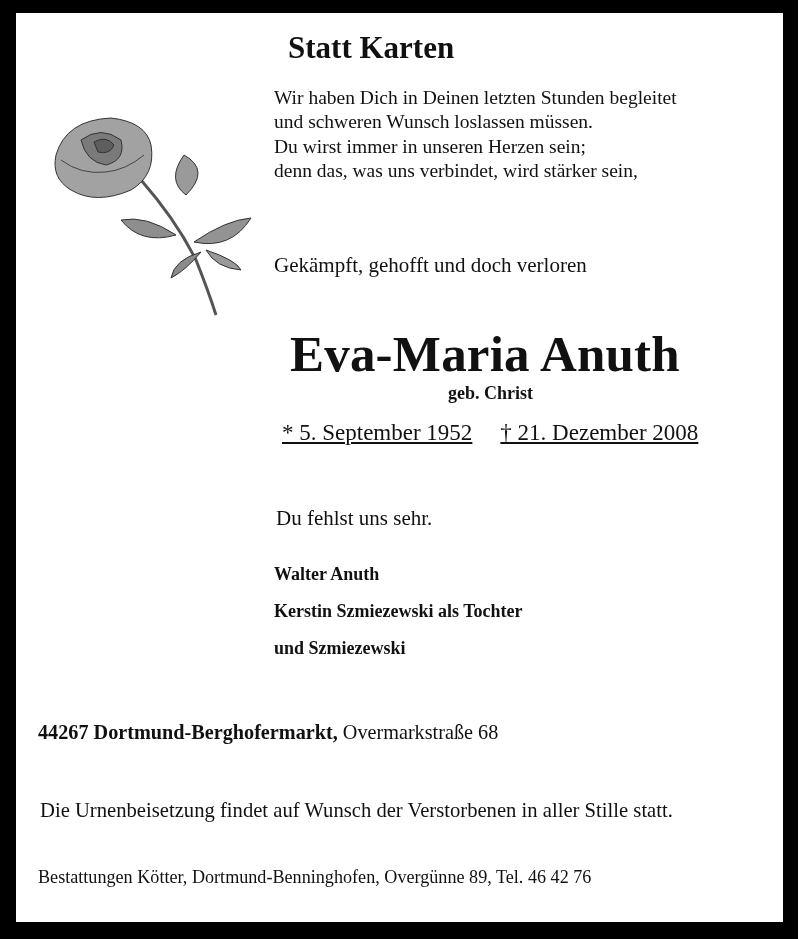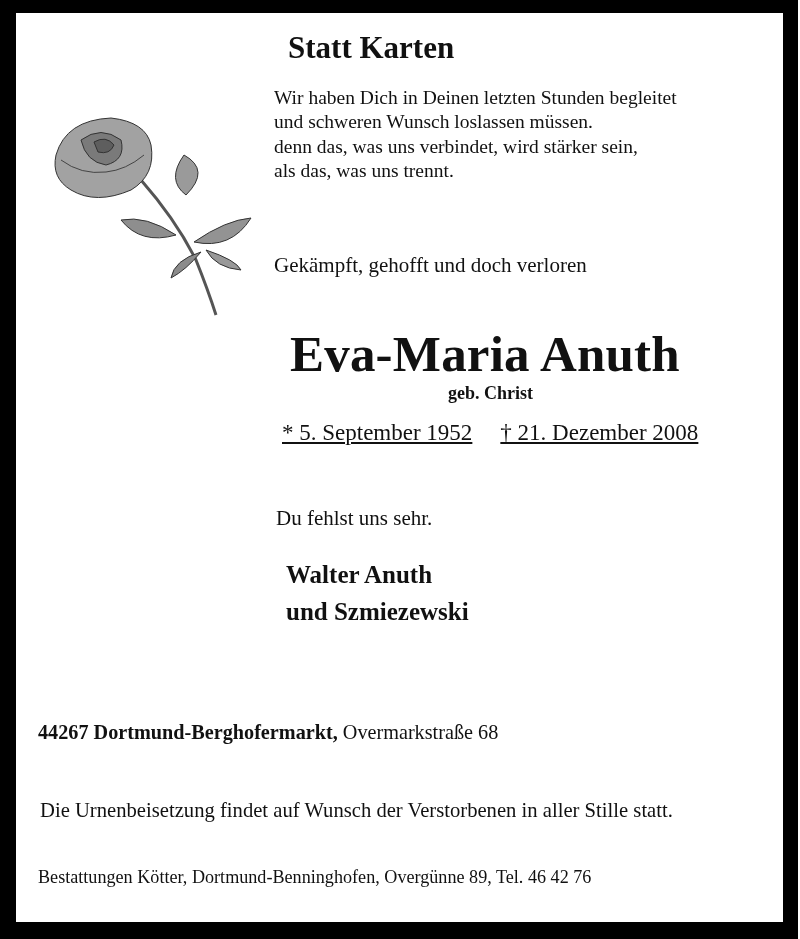--- a/index.html
+++ b/index.html
@@ -9,21 +9,21 @@
   .abs { position:absolute; white-space:nowrap; }
   .heading { left:288px; top:30px; font-size:31px; font-weight:bold; }
   .poem { left:274px; top:86px; font-size:19.5px; line-height:24.4px; }
   .poem div { white-space:nowrap; }
   .motto { left:274px; top:253px; font-size:21px; }
   .name { left:290px; top:325px; font-size:51px; font-weight:bold; letter-spacing:0.2px; }
   .maiden { left:448px; top:383px; font-size:18px; font-weight:bold; }
   .dates { left:282px; top:420px; font-size:23px;text-decoration:underline; }
   .dates .sep { display:inline-block; width:28px; }
   .missed { left:276px; top:506px; font-size:21px; }
-  .mourners { left:274px; top:556px; font-size:25px; font-weight:bold; line-height:37px;margin-left:12px; }
+  .mourners { left:274px; top:556px; font-size:18px; font-weight:bold; line-height:37px; }
   .mourners div { white-space:nowrap; }
   .address { left:38px; top:720px; font-size:21.5px; transform:scaleX(0.94); transform-origin:left top; }
   .address b { font-weight:bold; }
   .burial { left:40px; top:797px; width:690px; font-size:21.5px; line-height:27px; white-space:normal; text-align:justify; text-align-last:left; transform:scaleX(0.96); transform-origin:left top; }
   .undertaker { left:38px; top:866px; font-size:19.5px; transform:scaleX(0.93); transform-origin:left top; }
   .rose { left:36px; top:100px; width:225px; height:220px; }
 </style>
 </head>
 <body>
 
@@ -46,37 +46,38 @@
     <path d="M58 42 Q70 35 78 45 Q74 55 62 52 Z" fill="#5e5e5e"></path>
     <path d="M25 60 Q45 75 70 72 Q90 70 108 55" fill="none" stroke="#444"></path>
   </g>
 </svg>
 
 <div class="abs heading">Statt Karten</div>
 
 <div class="abs poem">
   <div>Wir haben Dich in Deinen letzten Stunden begleitet</div>
   <div>und schweren Wunsch loslassen müssen.</div>
+  <div>Du wirst immer in unseren Herzen sein;</div>
   <div>denn das, was uns verbindet, wird stärker sein,</div>
-  <div>als das, was uns trennt.</div>
 </div>
 
 <div class="abs motto">Gekämpft, gehofft und doch verloren</div>
 
 <div class="abs name">Eva-Maria Anuth</div>
 <div class="abs maiden">geb. Christ</div>
 
 <div class="abs dates">
   <span>* 5. September 1952</span><span class="sep"></span><span>† 21. Dezember 2008</span>
 </div>
 
 <div class="abs missed">Du fehlst uns sehr.</div>
 
 <div class="abs mourners">
   <div>Walter Anuth</div>
+  <div>Kerstin Szmiezewski als Tochter</div>
   <div>und Szmiezewski</div>
 </div>
 
 <div class="abs address">
   <b>44267 Dortmund-Berghofermarkt,</b> <span>Overmarkstraße 68</span>
 </div>
 
 <div class="abs burial">Die Urnenbeisetzung findet auf Wunsch der Verstorbenen in aller Stille statt.</div>
 
 <div class="abs undertaker">Bestattungen Kötter, Dortmund-Benninghofen, Overgünne 89, Tel. 46 42 76</div>

